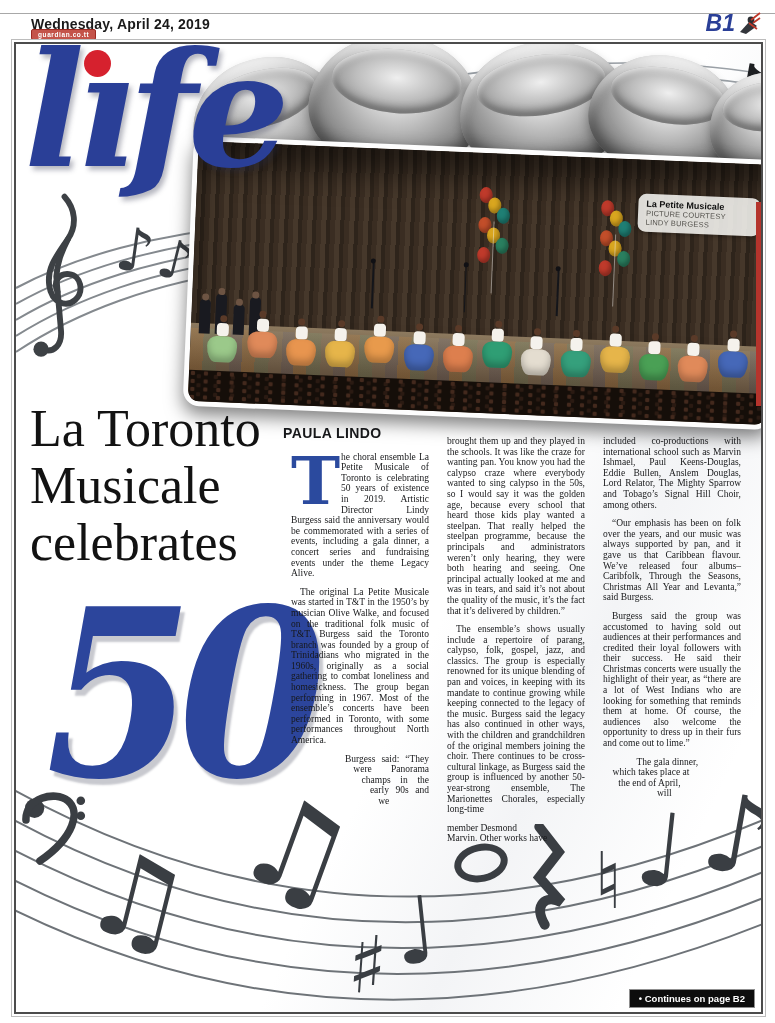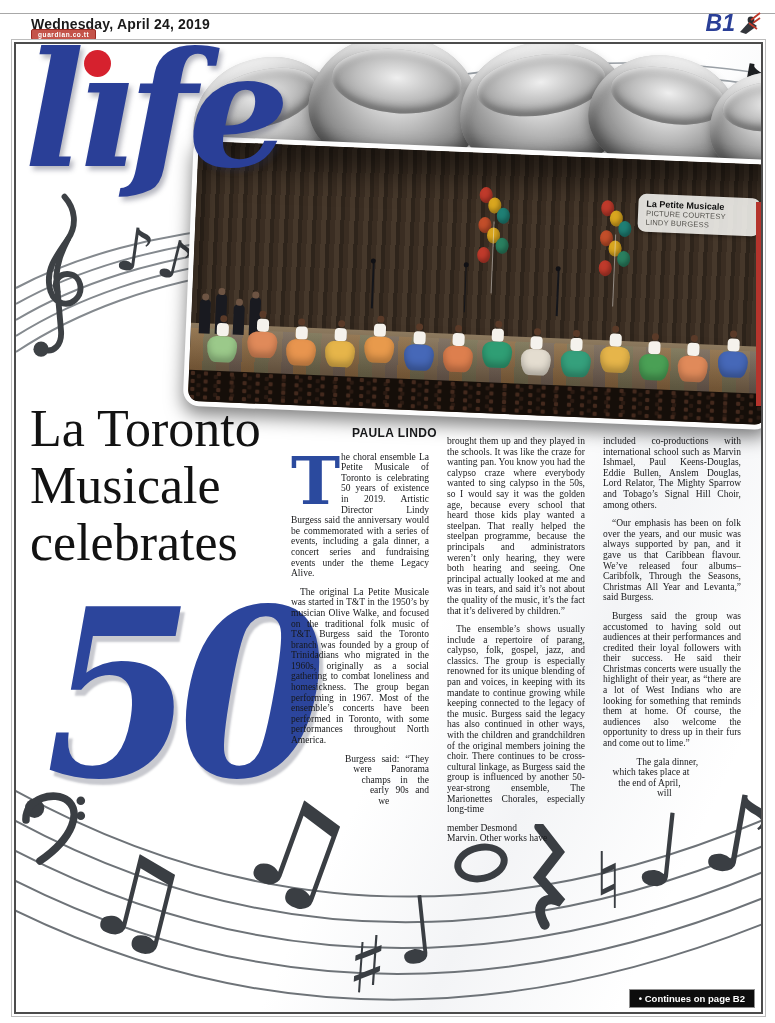--- a/index.html
+++ b/index.html
@@ -110,22 +110,22 @@
       font-family:"Liberation Serif",serif;font-size:52px;line-height:57px;color:#121212;}
   .big50{position:absolute;left:30px;top:534px;z-index:5;font-family:"DejaVu Serif",serif;
       font-weight:bold;font-style:italic;font-size:212px;line-height:1;letter-spacing:-0.07em;
       color:#2c459c;transform:scaleY(1.1);transform-origin:top left;
       text-shadow:4px 5px 2px rgba(35,40,65,.25);}
 
   
   .col{position:absolute;top:384px;width:154px;z-index:5;font-family:"Liberation Serif",serif;
       font-size:9.5px;line-height:10.6px;text-align:justify;color:#17181a;}
   .col1{left:267px;} .col2{left:423px;} .col3{left:579px;}
-  .byline{font-family:"Liberation Sans",sans-serif;font-weight:bold;font-size:12px;
-      letter-spacing:.4px;margin:0 0 13px 0;text-align:right;}
+  .byline{font-family:"Liberation Sans",sans-serif;font-weight:bold;font-size:14px;
+      letter-spacing:.4px;margin:0 0 13px 0;text-align:left;}
   .col p{margin:8px;}
   .indent{text-indent:9px;}
   .dropcap{float:left;width:46px;margin:3px 4px 0 0;font-family:"DejaVu Serif",serif;font-weight:bold;
       font-size:66px;line-height:52px;color:#2b4a9e;text-align:left;}
   .stair-l{float:left;width:88px;height:54px;shape-outside:polygon(0 0,52% 0,100% 100%,0 100%);}
   .tail2{width:102px;text-align:left;}
   .tail3{width:104px;text-align:right;position:relative;}
   .stair-r{float:right;width:50px;height:60px;shape-outside:polygon(100% 0,100% 100%,0 100%);}
 
   

